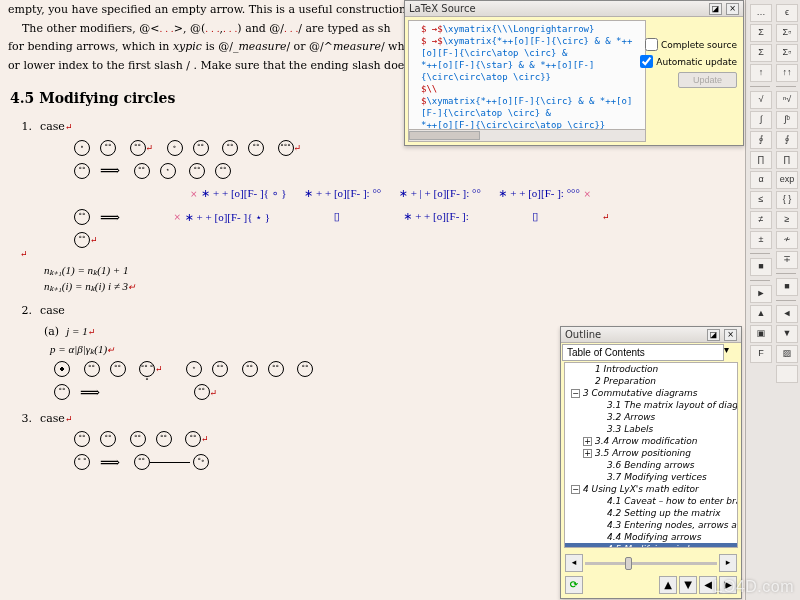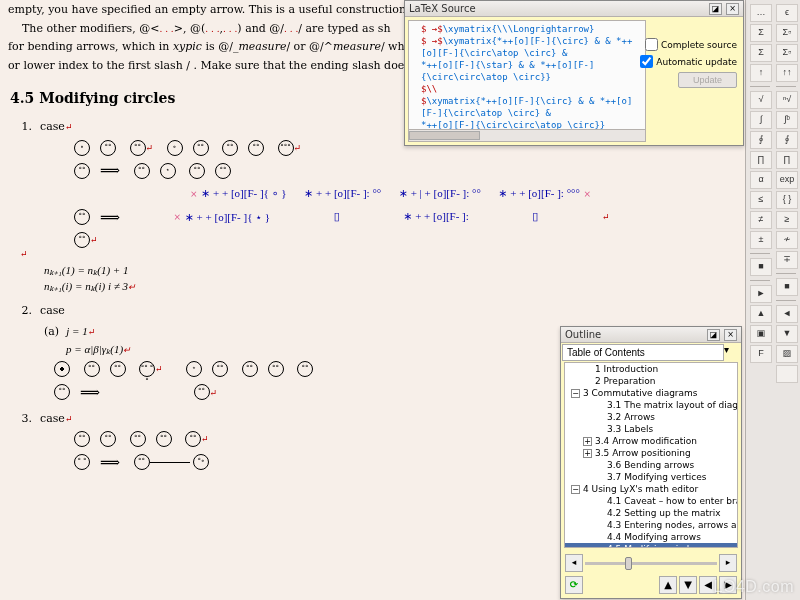--- a/index.html
+++ b/index.html
@@ -43,21 +43,21 @@
 #latex-panel .srcbox .sb .th { position:absolute; left:0; width:30%; top:1px; bottom:1px; background:#cfc9c4; border:1px solid #aaa; }
 #latex-panel .ctrls { position:absolute; right:6px; top:18px; font-size:9px; display:flex; flex-direction:column; gap:4px; align-items:flex-end; }
 #latex-panel .ctrls label { display:flex; gap:3px; align-items:center; }
 #latex-panel .ctrls button { font-size:9px; padding:2px 14px; background:#e9e5e2; border:1px solid #aaa; border-radius:2px; }
 
 
 #outline-panel { left:560px; top:326px; width:182px; }
 #outline-panel .combo { margin:1px; display:flex; }
 #outline-panel .combo input { flex:1; font-size:10px; height:17px; border:1px solid #aaa; padding:0 4px; background:#fff;}
 #outline-panel .tree { background:#fff; border:1px solid #b5b0ac; margin:0 3px; height:186px; overflow-y:auto; overflow-x:hidden; font-size:9px; }
-#outline-panel .tree .node { padding:1px 2px 1px 6px; white-space:nowrap; cursor:pointer; }
+#outline-panel .tree .node { padding:1px 2px 1px 6px; white-space:nowrap; cursor:pointer;font-style:italic; }
 #outline-panel .tree .node.sel { background:#4a6ea9; color:#fff; }
 #outline-panel .tree .ind1 { padding-left:18px; }
 #outline-panel .tree .ind2 { padding-left:30px; }
 #outline-panel .tree .exp { display:inline-block; width:9px; height:9px; border:1px solid #888; text-align:center; line-height:7px; font-size:8px; margin-right:3px; background:#fff; color:#000;}
 #outline-panel .tree .leaf { display:inline-block; width:12px; }
 #outline-panel .slider { margin:6px 4px 4px; display:flex; align-items:center; gap:2px; }
 #outline-panel .slider .sb { width:18px; height:18px; border:1px solid #aaa; background:#eee; font-size:9px; text-align:center; line-height:15px; cursor:pointer; }
 #outline-panel .slider .track { flex:1; height:3px; background:#c5c0bc; position:relative; }
 #outline-panel .slider .thumb { position:absolute; left:30%; top:-5px; width:7px; height:13px; background:#d8d3cf; border:1px solid #888; border-radius:2px; }
 #outline-panel .btns { display:flex; gap:2px; margin:2px 4px 4px; }
@@ -123,21 +123,21 @@
   <div class="red" style="margin-left:12px">↵</div>
   <div class="math">nₖ₊₁(1) = nₖ(1) + 1</div>
   <div class="math"><span>nₖ₊₁(i) = nₖ(i)     i ≠ 3</span><span class="red">↵</span></div>
 
   <div class="item">
     <div class="num">2.</div>
     <div>
       <span>case</span>
       <div class="row" style="margin-left:4px">
         <span>(a)</span>&nbsp;&nbsp;<span class="math" style="margin:0">j = 1</span><span class="red">↵</span>
-        <div class="math" style="margin-left:22px"><span>p = α|β|γₖ(1)</span><span class="red">↵</span></div>
+        <div class="math" style="margin-left:6px"><span>p = α|β|γₖ(1)</span><span class="red">↵</span></div>
         <div class="row" style="margin-left:10px">
           <span class="circle" style="background:radial-gradient(#000 2px,transparent 2px)"></span><span class="sep"></span>
           <span class="circle">°°</span><span class="sep"></span><span class="circle">°°</span><span class="sep"></span>
           <span class="circle">°° °°</span><span class="red">↵</span><span class="sep"></span><span class="sep"></span>
           <span class="circle">⋆</span><span class="sep"></span><span class="circle">°°</span><span class="sep"></span>
           <span class="circle">°°</span><span class="sep"></span><span class="circle">°°</span><span class="sep"></span>
           <span class="circle">°°</span>
         </div>
         <div class="row" style="margin-left:10px">
           <span class="circle">°°</span><span class="sep"></span><span class="arrowdbl">⟹</span>

